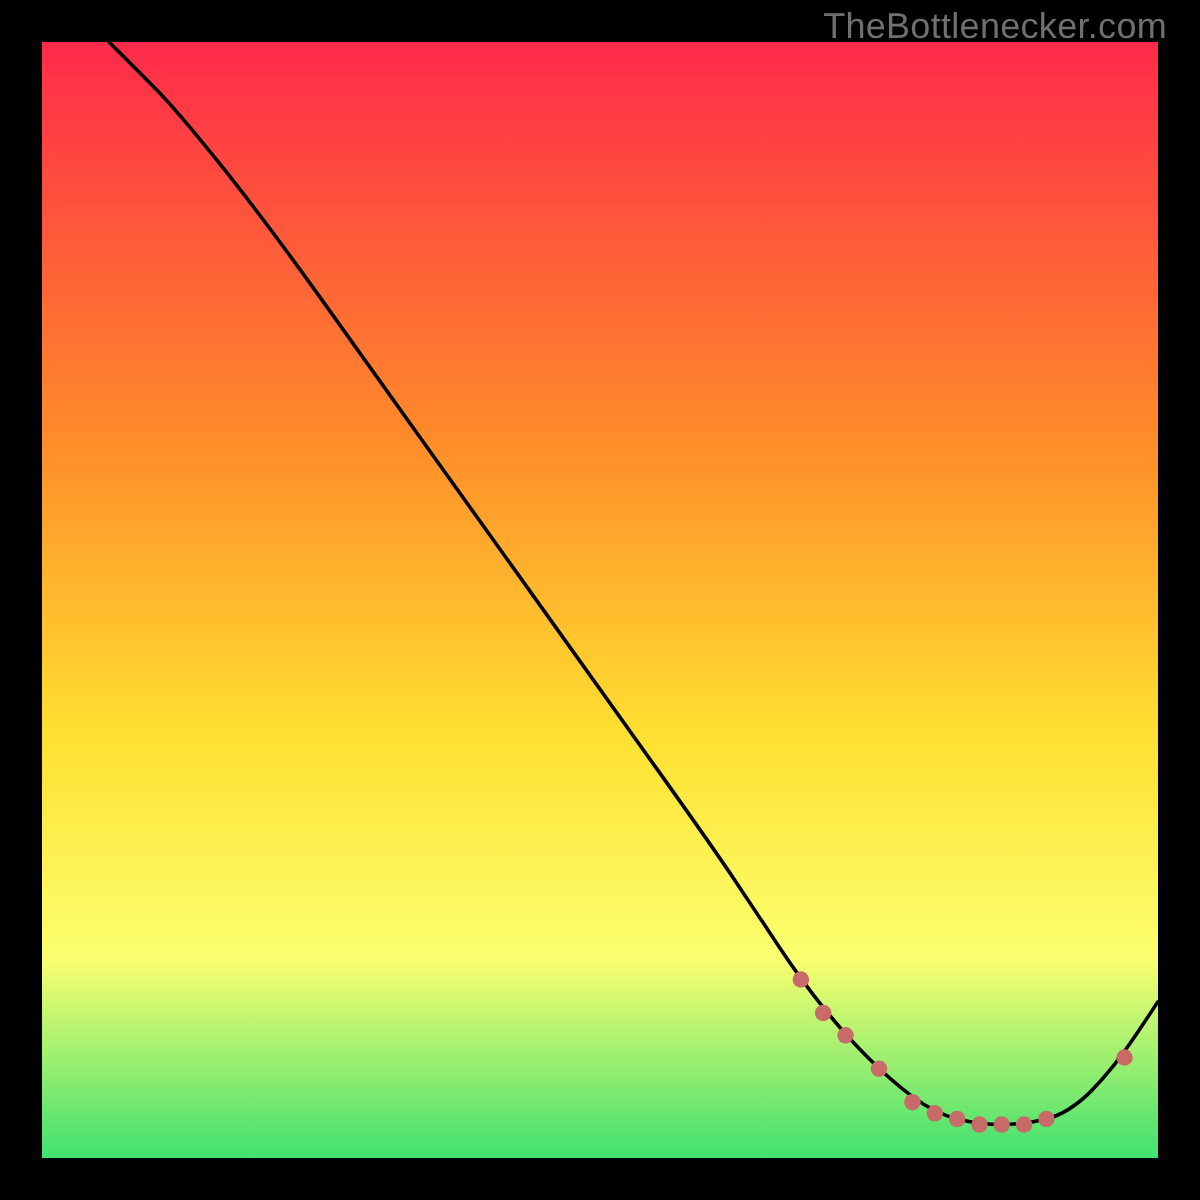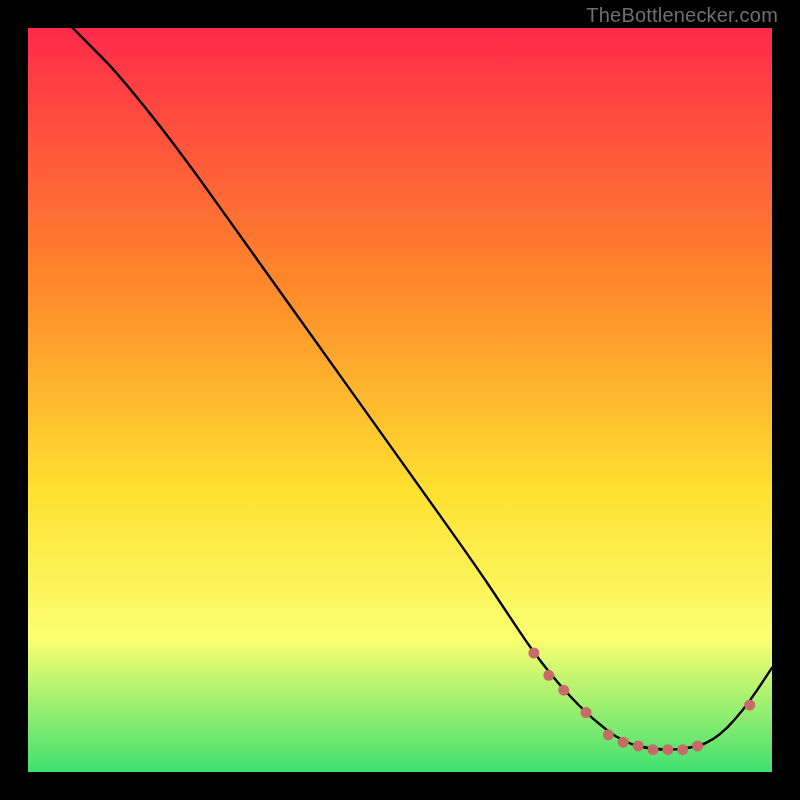--- a/index.html
+++ b/index.html
@@ -15,21 +15,21 @@
     position: relative;
     width: 800px;
     height: 800px;
     background: #000;
   }
   .watermark {
     position: absolute;
     top: 4px;
     right: 22px;
     color: #707070;
-    font-size: 20px;
+    font-size: 24px;
     font-weight: 400;
     letter-spacing: 0.2px;
   }
   .plot {
     position: absolute;
     left: 28px;
     top: 28px;
     width: 744px;
     height: 744px;
   }

